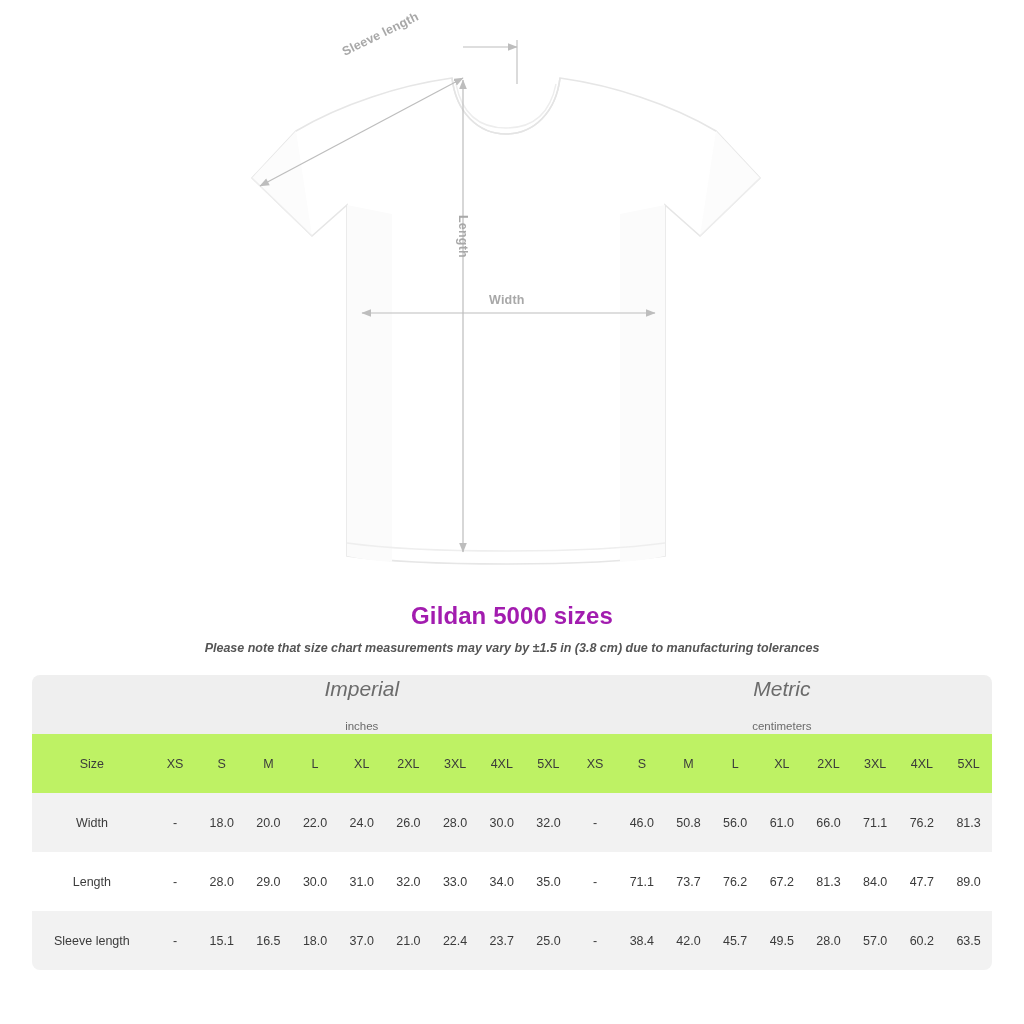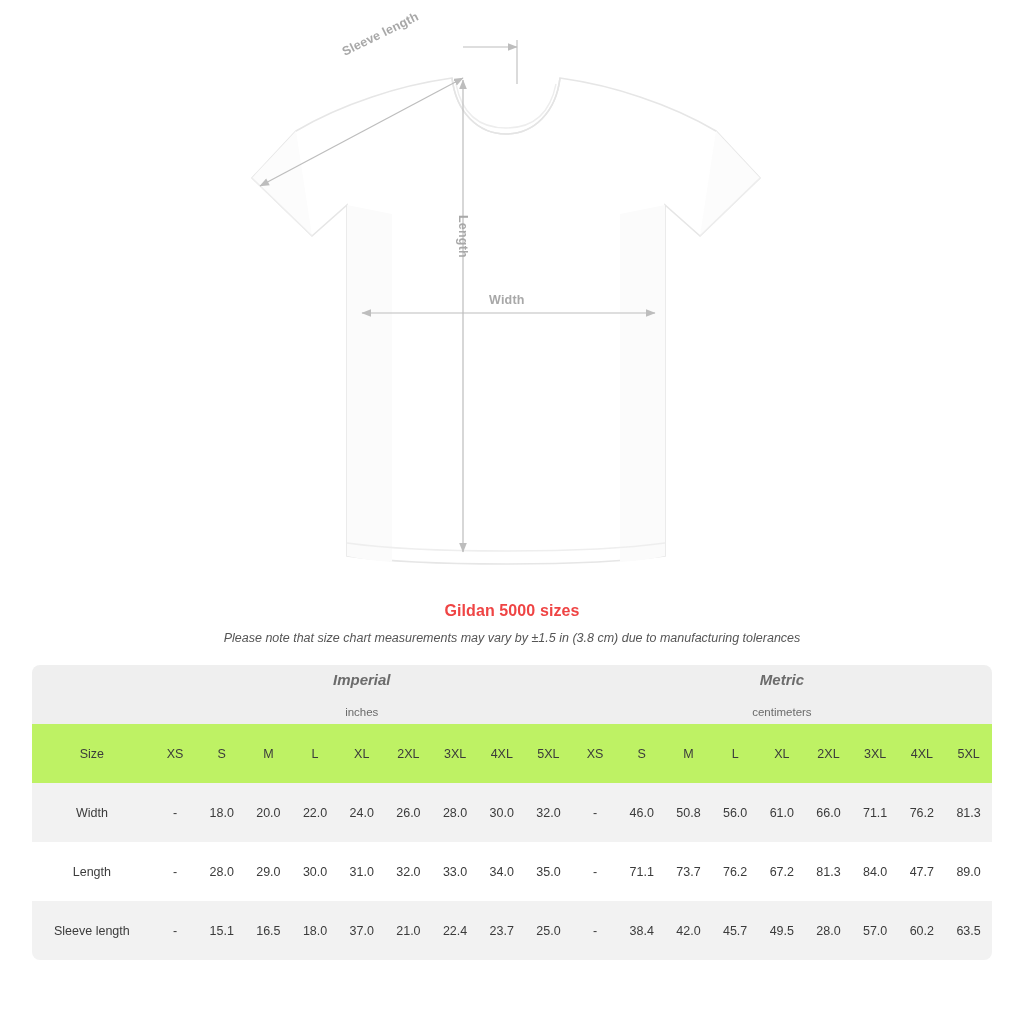--- a/index.html
+++ b/index.html
@@ -53,30 +53,31 @@
     background: #ffffff;
     padding: 0 5px;
   }
 
   
   .title-block {
     text-align: center;
     margin-top: 22px;
   }
   .chart-title {
-    font-size: 16px;
-    font-weight: bold;
-    color: #ef4444;
+    font-size: 24px;
+    font-weight: bold;
+    color: #a21caf;
     letter-spacing: 0.1px;
   }
   .chart-note {
     font-size: 12.5px;
     font-style: italic;
     color: #555555;
     margin-top: 11px;
+    font-weight: bold;
   }
 
   
   .table-wrap {
     margin: 20px 32px 0 32px;
     border-radius: 8px;
     overflow: hidden;
   }
   table.size-table {
     border-collapse: collapse;
@@ -91,23 +92,23 @@
     padding: 0;
     height: 59px;
     vertical-align: middle;
     font-weight: normal;
   }
   .unit-row td {
     background: #efefef;
     height: 72px;
   }
   .unit-row .unit-main {
-    font-size: 15px;
+    font-size: 21px;
     font-style: italic;
-    font-weight: bold;
+    font-weight: normal;
     color: #6b6b6b;
     display: block;
     line-height: 1.15;
   }
   .unit-row .unit-sub {
     font-size: 11.5px;
     color: #6b6b6b;
     display: block;
     margin-top: 18px;
   }

